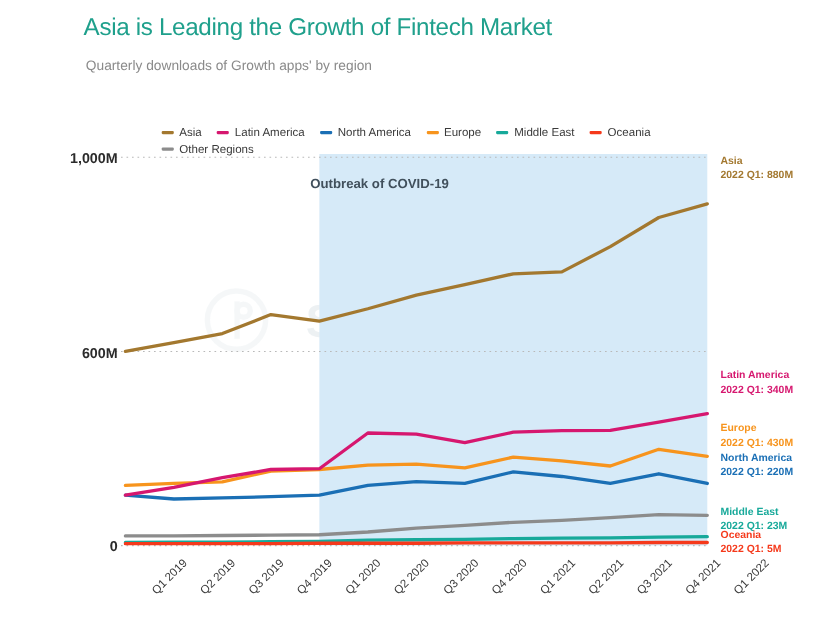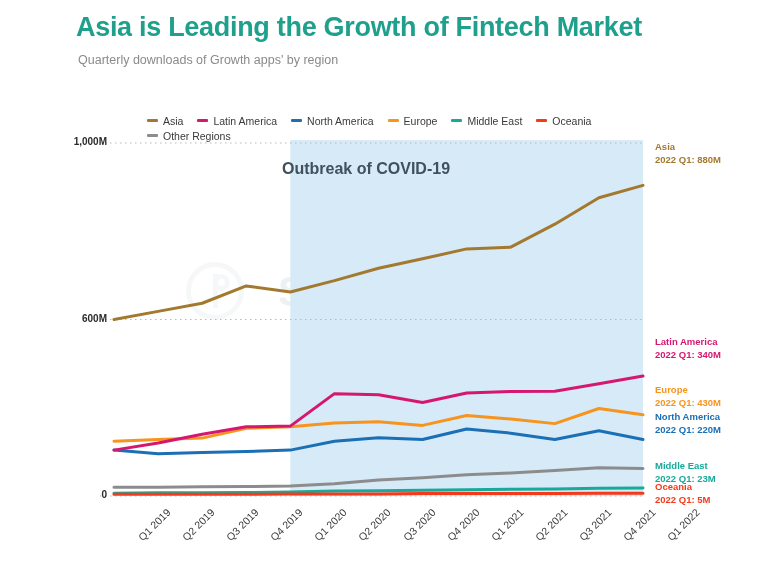--- a/index.html
+++ b/index.html
@@ -18,22 +18,22 @@
     position: absolute;
     left: 0; top: 0;
     width: 758px;
     height: 562px;
     background: #ffffff;
   }
   .title {
     position: absolute;
     left: 76px;
     top: 12px;
-    font-size: 27px;
-    font-weight: bold;
+    font-size: 22px;
+    font-weight: normal;
     color: #1FA08C;
     letter-spacing: -0.3px;
     white-space: nowrap;
   }
   .subtitle {
     position: absolute;
     left: 78px;
     top: 53px;
     font-size: 12.5px;
     color: #8a8a8a;
@@ -73,42 +73,42 @@
   
   #plot {
     position: absolute;
     left: 0; top: 0;
     width: 758px; height: 562px;
     pointer-events: none;
   }
 
   .ylabel {
     position: absolute;
-    font-size: 10px;
+    font-size: 13px;
     font-weight: bold;
     color: #2b2b2b;
     text-align: right;
     width: 62px;
   }
 
   .xlabel {
     position: absolute;
     font-size: 10.5px;
     color: #3a3a3a;
     transform: rotate(-45deg);
     transform-origin: right top;
     white-space: nowrap;
     text-align: right;
   }
 
   .covid-label {
     position: absolute;
     left: 282px;
     top: 160px;
-    font-size: 16px;
+    font-size: 12px;
     font-weight: bold;
     color: #41505c;
     white-space: nowrap;
   }
 
   
   .anno {
     position: absolute;
     white-space: nowrap;
     line-height: 12.5px;

